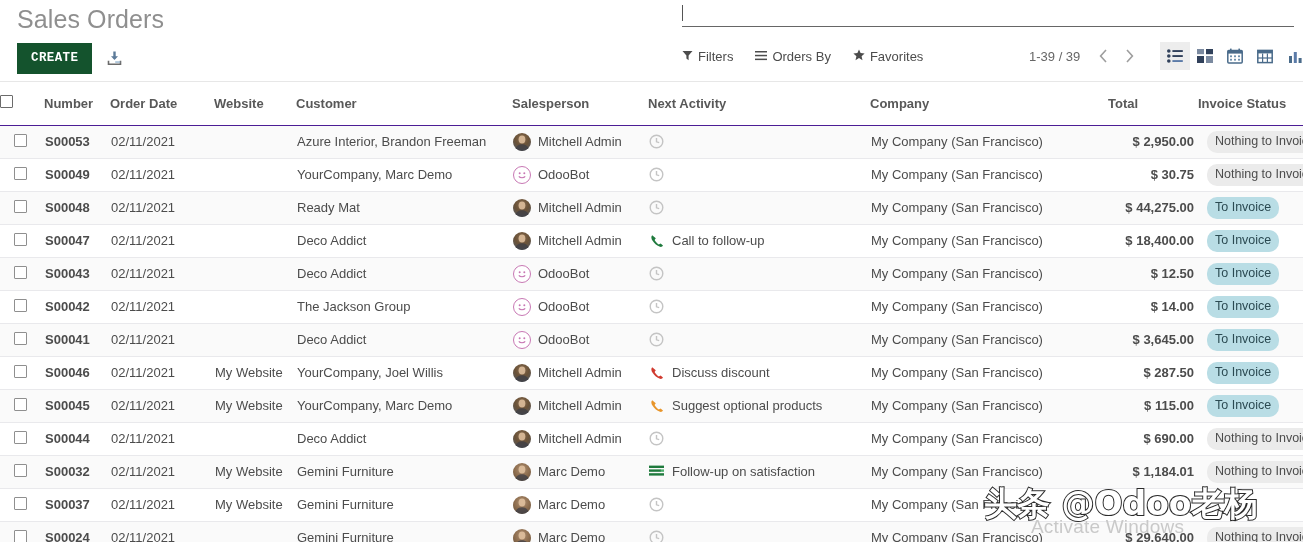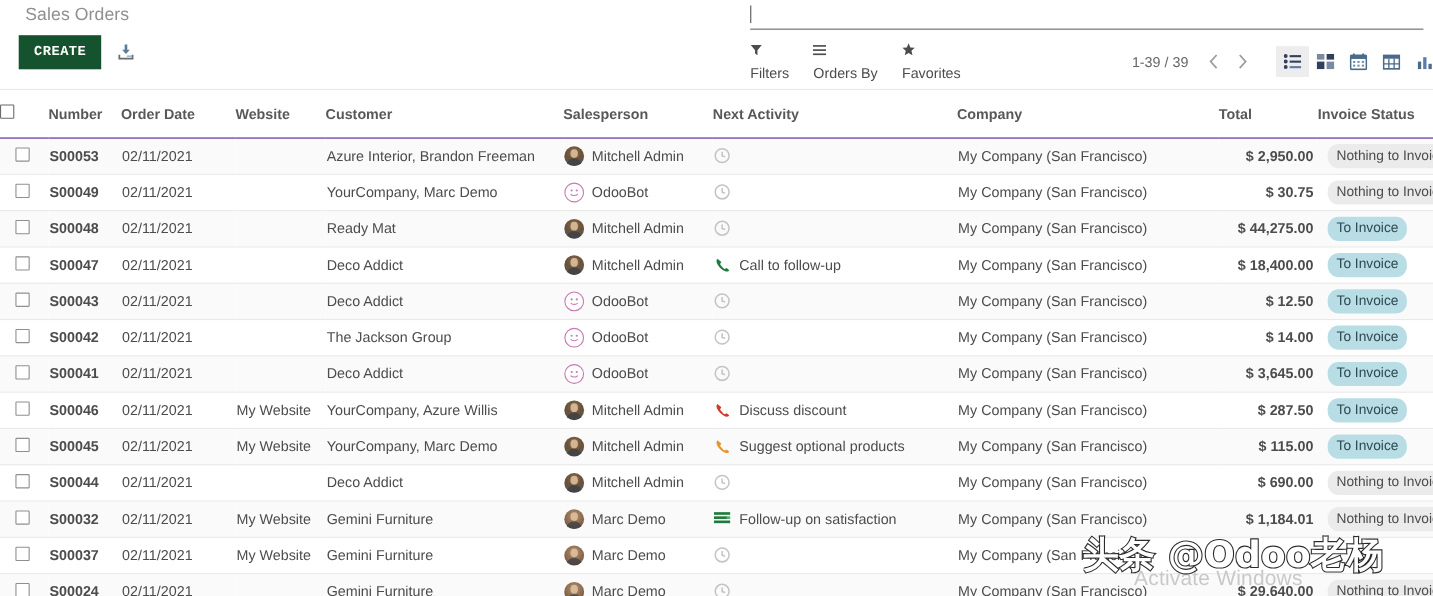--- a/index.html
+++ b/index.html
@@ -14,21 +14,21 @@
 
   
   .cp {
     position: relative;
     height: 82px;
     background: #ffffff;
     border-bottom: 1px solid #e7e7e7;
   }
   .cp-left { position: absolute; left: 17px; top: 0; }
   .page-title {
-    font-size: 16px;
+    font-size: 25px;
     color: #8f8f8f;
     font-weight: 400;
     margin: 5px 0 0 0;
     letter-spacing: .1px;
     white-space: nowrap;
     text-align: center;
   }
   .btn-row { margin-top: 9px; display: flex; align-items: center; gap: 14px; }
   .btn-create {
     background: #14532d;
@@ -90,21 +90,20 @@
     display: flex;
     align-items: center;
     font-size: 13px;
   }
   .fbtn {
     display: inline-flex; gap: 5px;
     color: #4c4c4c;
     cursor: pointer;
     margin-right: 22px;
     white-space: nowrap;
-    flex-direction: column;
   }
   .fbtn:last-of-type { margin-right: 0; }
   .pager {
     position: absolute;
     left: 347px;
     display: flex; align-items: center; gap: 4px;
     white-space: nowrap;
   }
   .pager-label { color: #666; font-size: 13px; margin-right: 8px; }
   .chev {
@@ -605,21 +604,21 @@
           </td>
           <td class="c-comp">My Company (San Francisco)</td>
           <td class="c-total cell-total">$ 3,645.00</td>
           <td class="c-stat"><span class="badge blue">To Invoice</span></td>
         </tr>
         <tr>
           <td class="c-cb"><span class="cb"></span></td>
           <td class="c-num"><span class="cell-num">S00046</span></td>
           <td class="c-date">02/11/2021</td>
           <td class="c-site">My Website</td>
-          <td class="c-cust">YourCompany, Azure Willis</td>
+          <td class="c-cust">YourCompany, Joel Willis</td>
           <td class="c-sales">
             <span class="salescell">
               <span class="avatar mitchell"><svg class="face" viewBox="0 0 18 18">
                   <ellipse cx="9" cy="6.6" rx="3.4" ry="4" fill="rgba(226,194,160,0.85)"></ellipse>
                   <path d="M1.6 18 C2.6 12.8 6 11.2 9 11.2 C12 11.2 15.4 12.8 16.4 18 Z" fill="rgba(60,62,70,0.75)"></path>
                 </svg></span>
               <span>Mitchell Admin</span>
             </span>
           </td>
           <td class="c-act">

